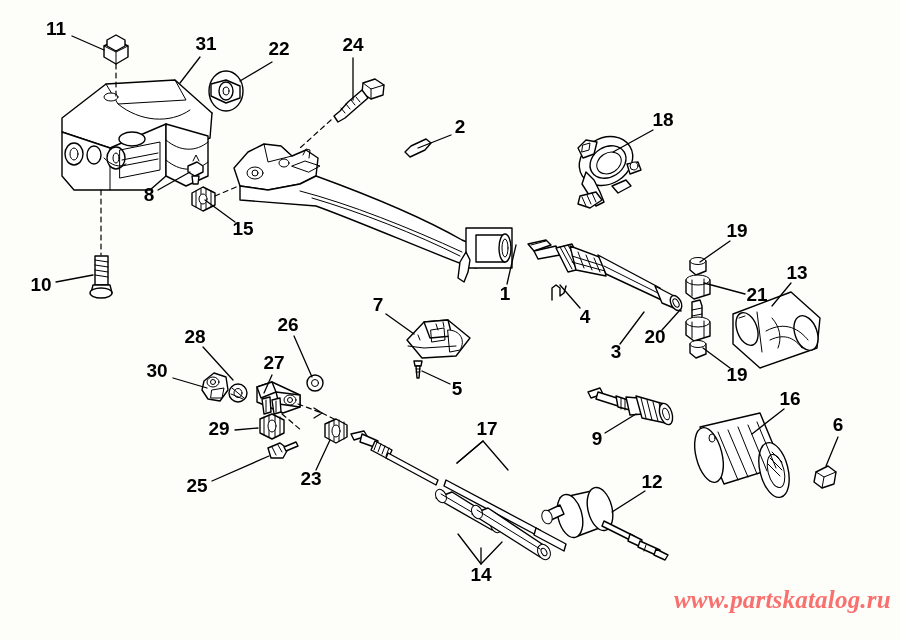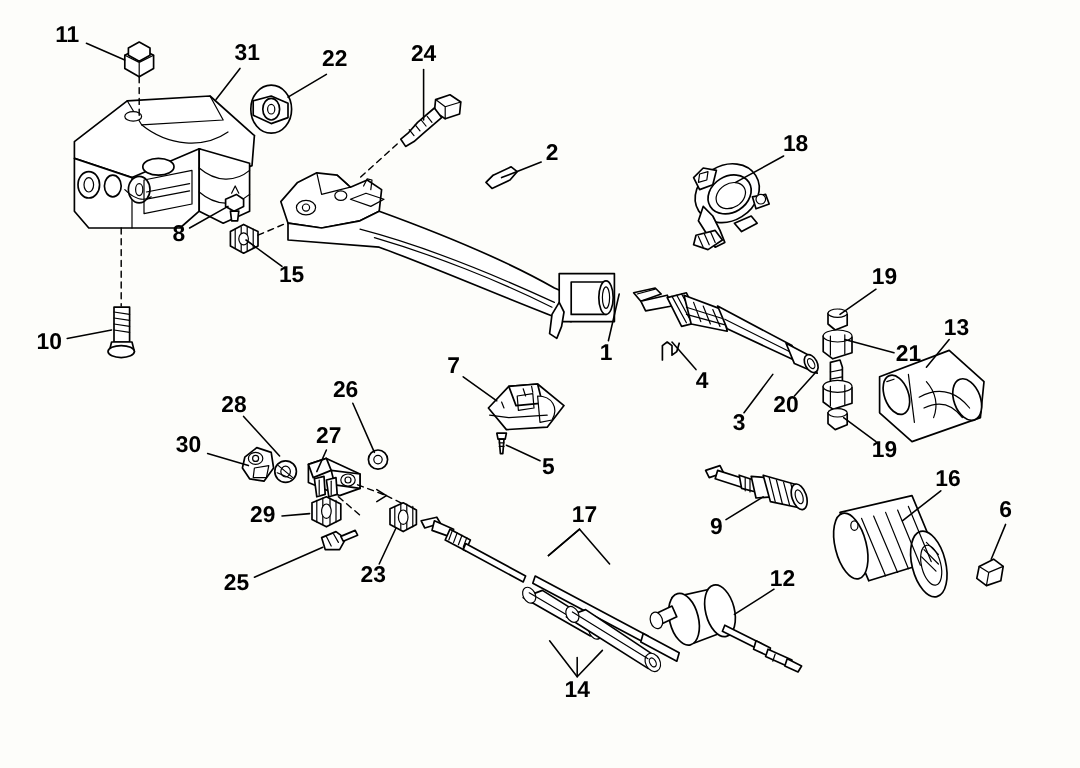--- a/index.html
+++ b/index.html
@@ -489,14 +489,15 @@
         <path d="M212,481 L269,456" class="leader"></path>
         <text x="197" y="487" class="callout">25</text>
         <path d="M645,491 L612,512" class="leader"></path>
         <text x="652" y="483" class="callout">12</text>
         <path d="M481,564 L481,548" class="leader"></path>
         <text x="481" y="576" class="callout">14</text>
       </g>
 
   </svg>
 
+  <div class="watermark" style="left: 674px; top: 586px; color: rgb(249, 113, 110);">www.partskatalog.ru</div>
 
 </div>
 
 </body></html>

